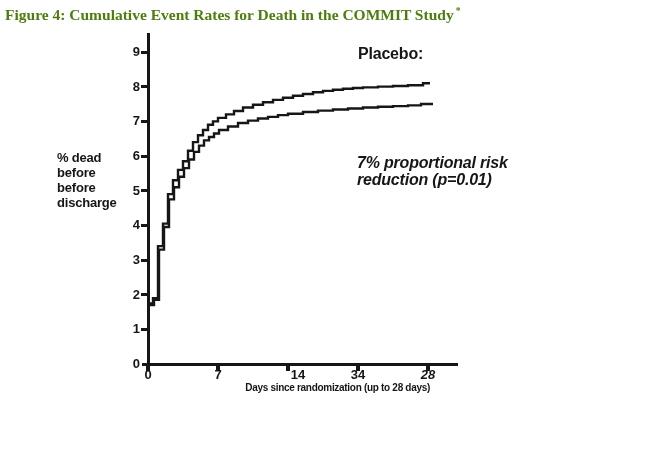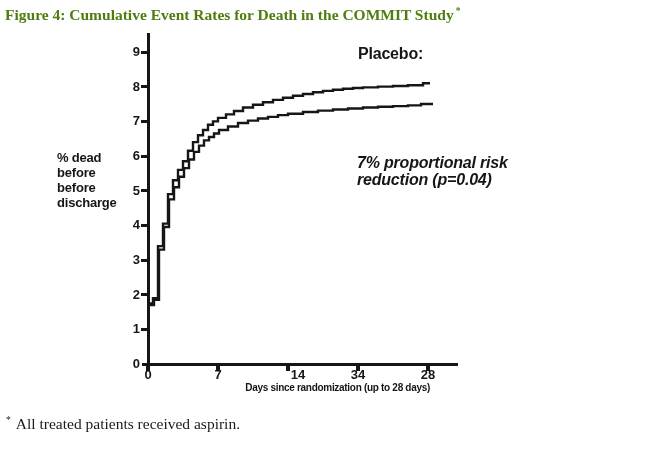--- a/index.html
+++ b/index.html
@@ -73,32 +73,29 @@
       <div class="ytick" style="top: 148px;">6</div>
       <div class="ytick" style="top: 113.333px;">7</div>
       <div class="ytick" style="top: 78.6667px;">8</div>
       <div class="ytick" style="top: 44px;">9</div>
     </div>
   <div id="x-tick-labels">
       <div class="xtick" style="left: 134px;">0</div>
       <div class="xtick" style="left: 204px;">7</div>
       <div class="xtick" style="left: 284px;">14</div>
       <div class="xtick" style="left: 344px;">34</div>
-      <div class="xtick" style="left: 414px;">28</div>
+      <div class="xtick" style="left: 414px; font-style: italic;">28</div>
     </div>
 
   <div class="xlab">Days since randomization (up to 28 days)</div>
 
   <div class="anno" id="anno-placebo">
     <div>Placebo:</div>
   </div>
 
 
   <div class="anno" id="anno-risk">
     <div>7% proportional risk</div>
-    <div>reduction (p=0.04)</div>
+    <div>reduction (p=0.01)</div>
   </div>
 
-  <div class="footnote">
-    <sup>*</sup><span>All treated patients received aspirin.</span>
-  </div>
 
 </div>
 
 </body></html>

